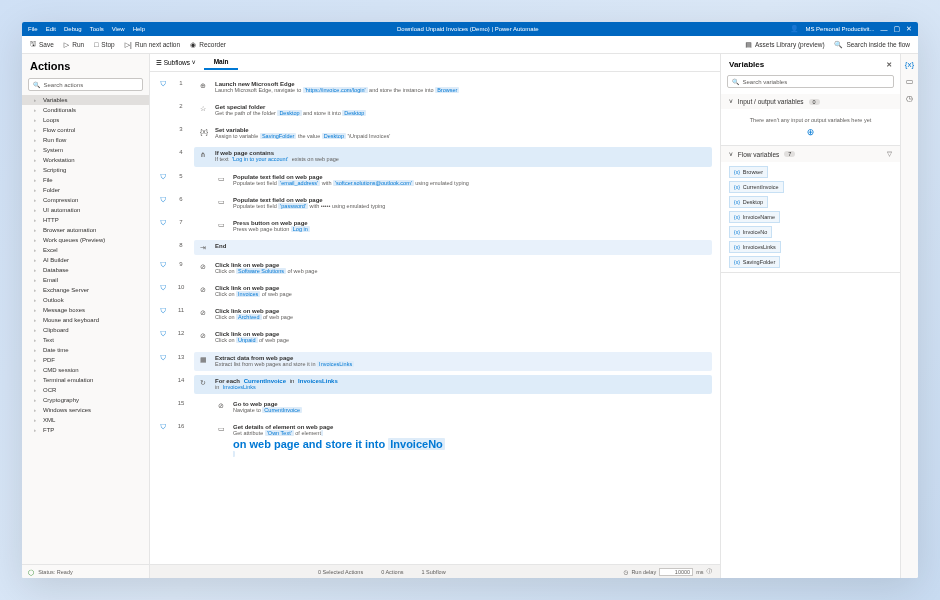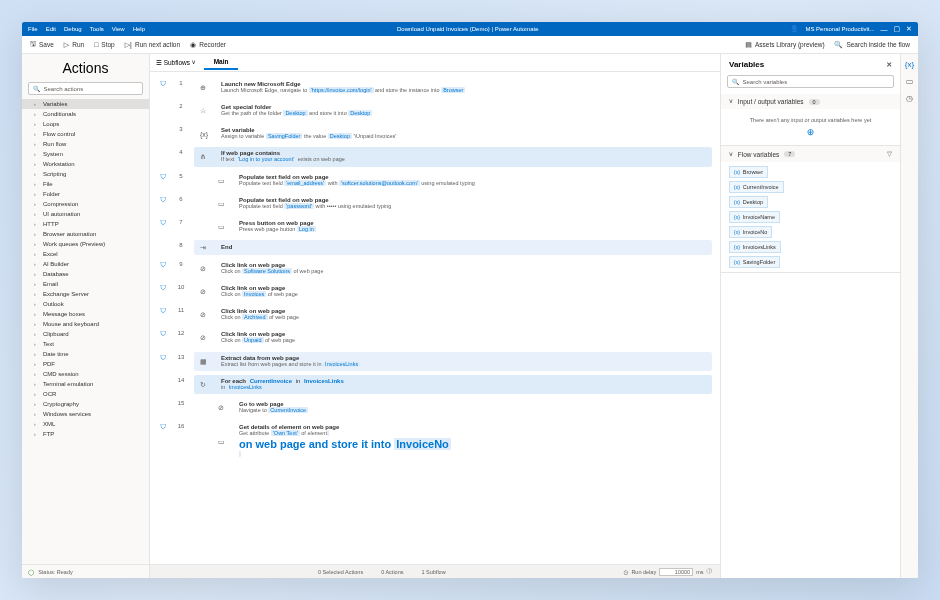--- a/index.html
+++ b/index.html
@@ -10,35 +10,35 @@
 .titlebar-left span{cursor:default}
 .titlebar-center{font-size:6px}
 .titlebar-right{display:flex;align-items:center;gap:6px}
 .titlebar-right .icon{font-size:7px}
 .toolbar{height:18px;background:#fff;border-bottom:1px solid #e5e5e5;display:flex;align-items:center;padding:0 8px;font-size:6.5px;gap:10px}
 .toolbar span{display:flex;align-items:center;gap:3px;color:#323130}
 .toolbar .sep{flex:1}
 .tb-icon{color:#0078d4;font-size:7px}
 .main{flex:1;display:flex;overflow:hidden}
 .left-panel{width:128px;background:#faf9f8;border-right:1px solid #e5e5e5;display:flex;flex-direction:column}
-.panel-header{padding:6px 8px;font-size:14px;font-weight:400;display:flex;align-items:center;justify-content:center}
+.panel-header{padding:6px 8px;font-size:11px;font-weight:700;display:flex;align-items:center;justify-content:flex-start}
 .search-box{margin:0 6px 4px;border:1px solid #c8c6c4;border-radius:2px;padding:2px 4px;font-size:6px;display:flex;align-items:center;gap:3px;color:#605e5c;background:#fff}
 .tree{flex:1;overflow:auto;font-size:6px;color:#323130}
 .tree-item{padding:2px 8px 2px 12px;display:flex;align-items:center;gap:3px;cursor:default}
 .tree-item.sel{background:#e1dfdd}
 .tree-item .chev{color:#605e5c;font-size:5px;width:6px}
 .center{flex:1;display:flex;flex-direction:column;background:#fff;overflow:hidden}
 .tabs{height:18px;display:flex;align-items:center;border-bottom:1px solid #e5e5e5;font-size:6.5px;padding:0 6px;gap:8px;flex-shrink:0}
 .tabs .tab{padding:3px 10px;border-bottom:2px solid #0078d4;font-weight:600}
 .flow-area{flex:1;overflow:auto;padding:4px 0;position:relative}
 .step{display:flex;align-items:flex-start;padding:2px 8px;font-size:6px;gap:6px}
 .step-num{width:14px;text-align:center;color:#605e5c;font-size:6px;padding-top:2px}
 .step-dot{width:10px;display:flex;justify-content:center;padding-top:2px}
 .shield{color:#0078d4;font-size:7px}
-.step-card{flex:1;background:#fff;border:0;padding:3px 6px;display:flex;align-items:center;gap:11px}
+.step-card{flex:1;background:#fff;border:0;padding:3px 6px;display:flex;align-items:flex-start;gap:5px}
 .step-card.hl{background:#deecf9;border-radius:2px}
 .step-card.hl2{background:#e8f1fb;border-radius:2px}
 .step-icon{width:10px;font-size:7px;color:#605e5c;padding-top:1px}
 .step-body{flex:1}
 .step-title{font-weight:600;font-size:6px;color:#323130}
 .step-desc{font-size:5.5px;color:#605e5c;line-height:1.3}
 .token{background:#deecf9;color:#0078d4;padding:0 2px;border-radius:1px}
 .indent{margin-left:18px}
 .statusbar{height:14px;background:#f3f2f1;border-top:1px solid #e5e5e5;display:flex;align-items:center;font-size:5.5px;color:#605e5c;padding:0 8px;gap:18px}
 .statusbar .sl{display:flex;align-items:center;gap:3px}

